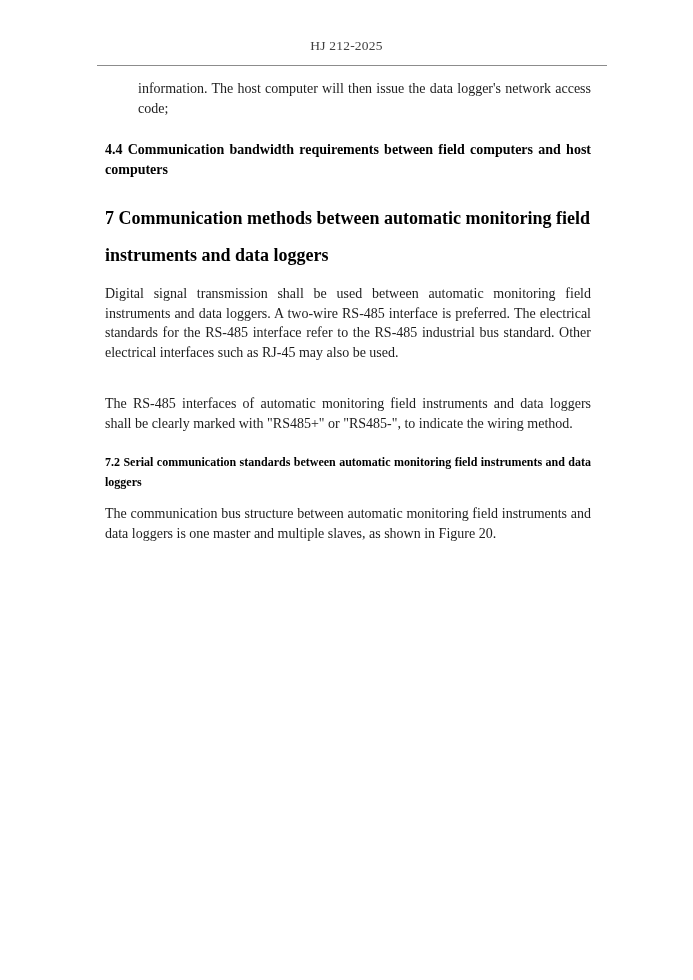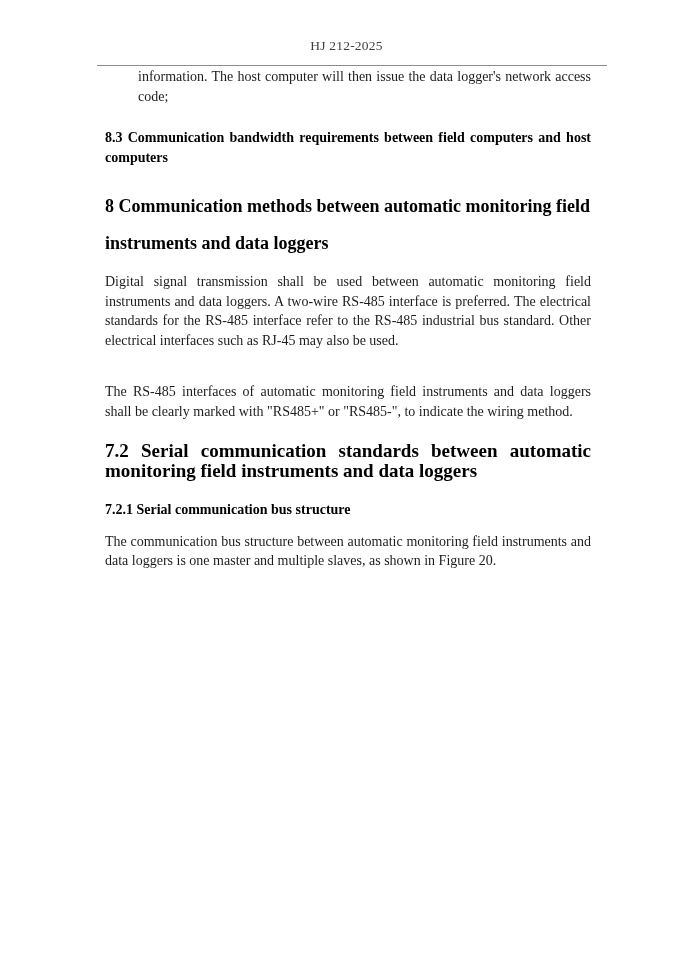--- a/index.html
+++ b/index.html
@@ -30,21 +30,21 @@
   .header-rule {
     position: absolute;
     top: 65px;
     left: 97px;
     right: 86px;
     border-top: 1px solid #8c8c8c;
   }
   
   .doc-body {
     position: absolute;
-    top: 67px;
+    top: 79px;
     left: 105px;
     width: 486px;
     font-size: 14px;
     line-height: 19.5px;
     text-align: justify;
   }
   .para {
     margin: 0 0 12px 0;
   }
   .indent-block {
@@ -118,33 +118,32 @@
   <div class="doc-header">
     <span>HJ 212-2025</span>
   </div>
   <div class="header-rule"></div>
 
   <div class="doc-body">
 
     <p class="para indent-block">information. The host computer will then issue the data logger's network access code;</p>
 
 
-    <h2 class="sec-heading" style="font-size:14px; line-height:19.5px;">8.3 Communication bandwidth requirements between field computers and host computers</h2>
+    <h2 class="sec-heading" style="font-size:14px; line-height:19.5px;">4.4 Communication bandwidth requirements between field computers and host computers</h2>
 
 
-    <h1 class="chapter-heading">8 Communication methods between automatic monitoring field instruments and data loggers</h1>
+    <h1 class="chapter-heading">7 Communication methods between automatic monitoring field instruments and data loggers</h1>
 
 
     <p class="para">Digital signal transmission shall be used between automatic monitoring field instruments and data loggers. A two-wire RS-485 interface is preferred. The electrical standards for the RS-485 interface refer to the RS-485 industrial bus standard. Other electrical interfaces such as RJ-45 may also be used.</p>
 
     <p class="para" style="margin-top:32px;">The RS-485 interfaces of automatic monitoring field instruments and data loggers shall be clearly marked with "RS485+" or "RS485-", to indicate the wiring method.</p>
 
-    <h2 class="sec-heading" style="font-size:19px; line-height:19.5px; margin-top:20px;">7.2 Serial communication standards between automatic monitoring field instruments and data loggers</h2>
+    <h2 class="sec-heading" style="font-size:12px; line-height:19.5px; margin-top:20px;">7.2 Serial communication standards between automatic monitoring field instruments and data loggers</h2>
 
-    <h3 class="sub-heading" style="font-size:14px; line-height:19.5px;">7.2.1 Serial communication bus structure</h3>
 
     <p class="para">The communication bus structure between automatic monitoring field instruments and data loggers is one master and multiple slaves, as shown in Figure 20.</p>
 
   </div>
 
   <div class="footer-rule"></div>
   <div class="doc-footer">
     <div class="footer-right">
       <span>Page</span>
       <span class="pagenum">36</span>

